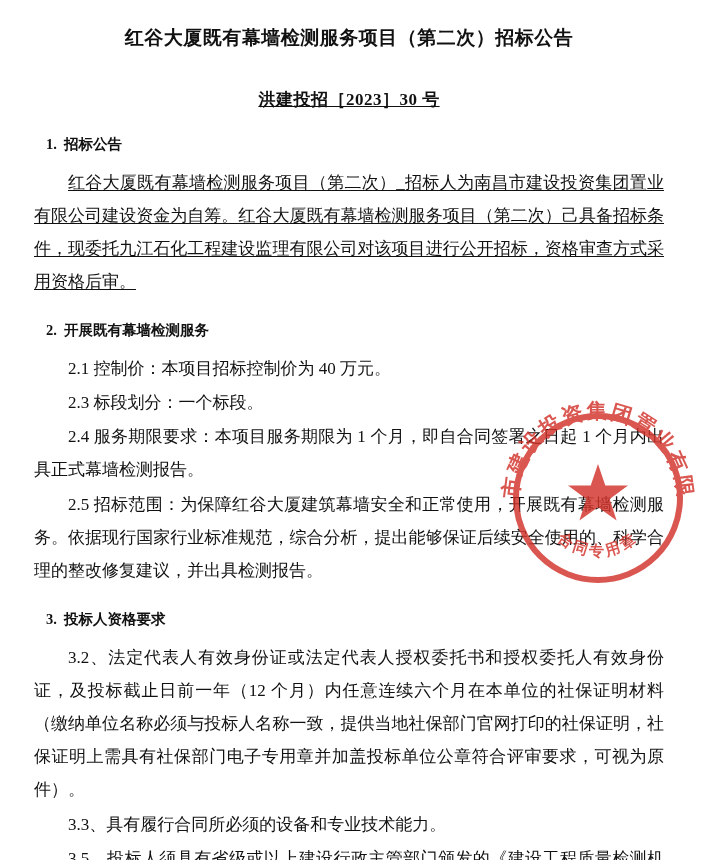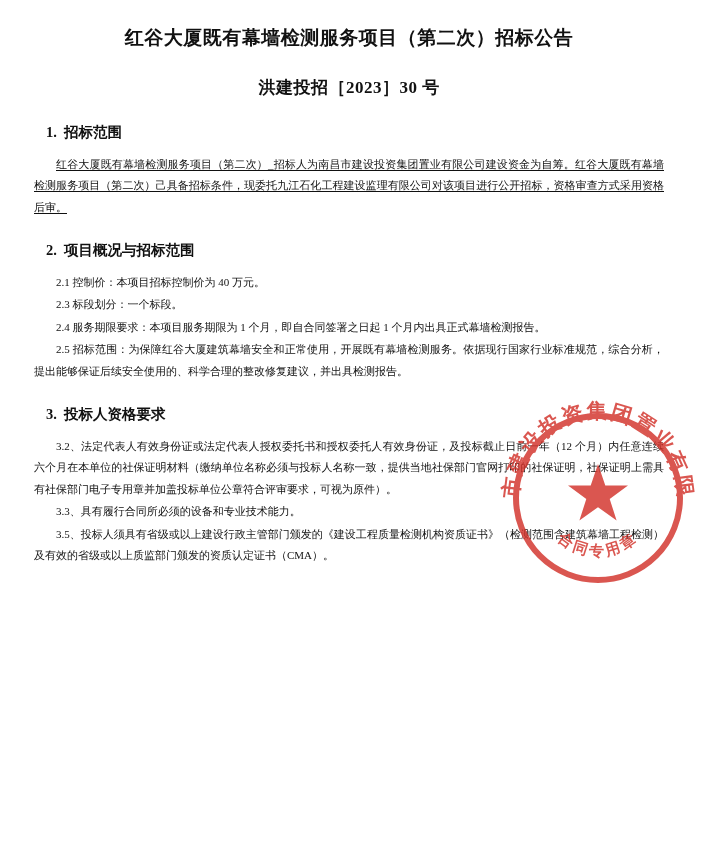--- a/index.html
+++ b/index.html
@@ -34,35 +34,36 @@
     font-weight: bold;
     letter-spacing: 0.5px;
     margin: 6px 0 0 0;
     line-height: 1.5;
   }
   .doc-subtitle {
     text-align: center;
     font-size: 17px;
     font-weight: bold;
     letter-spacing: 0.5px;
-    margin: 22px 0 0 0;
+    margin: 34px 0 0 0;
     line-height: 1.5;
+    text-decoration: underline;
   }
   .sec-head {
     font-size: 14.5px;
     font-weight: bold;
     margin: 22px 0 10px 0;
     padding-left: 12px;
     line-height: 1.5;
   }
   .sec-head .num {
     margin-right: 7px;
   }
   p.para {
-    font-size: 11px;
+    font-size: 17px;
     line-height: 1.95;
     margin: 0 0 1px 0;
     text-align: justify;
     text-justify: inter-ideograph;
     text-indent: 2em;
     font-family: Liberation Serif, serif;
   }
   .u {
     text-decoration: underline;
     text-underline-offset: 2px;
@@ -107,26 +108,26 @@
       </text>
       <polygon fill="#d2322a" points="100,66 107.3,87.5 130,87.5 111.7,100.9 118.6,122.5 100,109.2 81.4,122.5 88.3,100.9 70,87.5 92.7,87.5"></polygon>
     </svg>
   </div>
 
   <div class="inner">
     <h1 class="doc-title">红谷大厦既有幕墙检测服务项目（第二次）招标公告</h1>
     <h2 class="doc-subtitle">洪建投招［2023］30 号</h2>
 
     <div class="sec-head">
-      <span class="num">1.</span><span>招标范围</span>
+      <span class="num">1.</span><span>招标公告</span>
     </div>
     <p class="para"><span class="u">红谷大厦既有幕墙检测服务项目（第二次）_招标人为南昌市建设投资集团置业有限公司建设资金为自筹。红谷大厦既有幕墙检测服务项目（第二次）己具备招标条件，现委托九江石化工程建设监理有限公司对该项目进行公开招标，资格审查方式采用资格后审。</span></p>
 
     <div class="sec-head">
-      <span class="num">2.</span><span>项目概况与招标范围</span>
+      <span class="num">2.</span><span>开展既有幕墙检测服务</span>
     </div>
     <p class="para sub">2.1 控制价：本项目招标控制价为 40 万元。</p>
     <p class="para sub">2.3 标段划分：一个标段。</p>
     <p class="para sub">2.4 服务期限要求：本项目服务期限为 1 个月，即自合同签署之日起 1 个月内出具正式幕墙检测报告。</p>
     <p class="para sub">2.5 招标范围：为保障红谷大厦建筑幕墙安全和正常使用，开展既有幕墙检测服务。依据现行国家行业标准规范，综合分析，提出能够保证后续安全使用的、科学合理的整改修复建议，并出具检测报告。</p>
 
     <div class="sec-head">
       <span class="num">3.</span><span>投标人资格要求</span>
     </div>
     <p class="para sub">3.2、法定代表人有效身份证或法定代表人授权委托书和授权委托人有效身份证，及投标截止日前一年（12 个月）内任意连续六个月在本单位的社保证明材料（缴纳单位名称必须与投标人名称一致，提供当地社保部门官网打印的社保证明，社保证明上需具有社保部门电子专用章并加盖投标单位公章符合评审要求，可视为原件）。</p>

